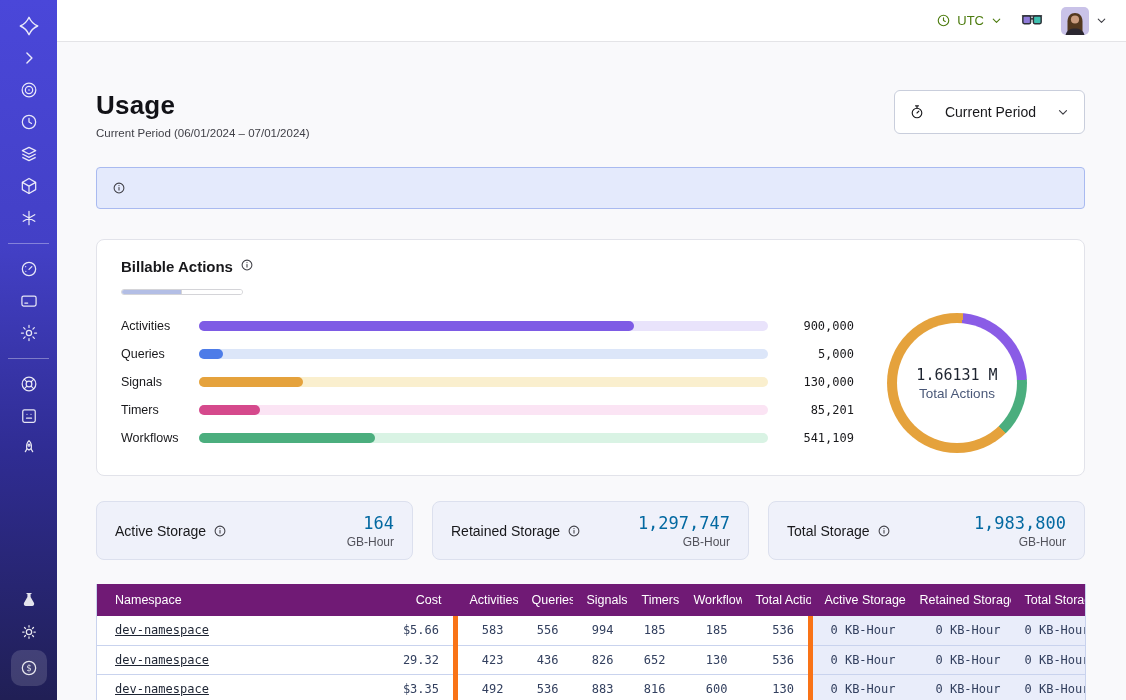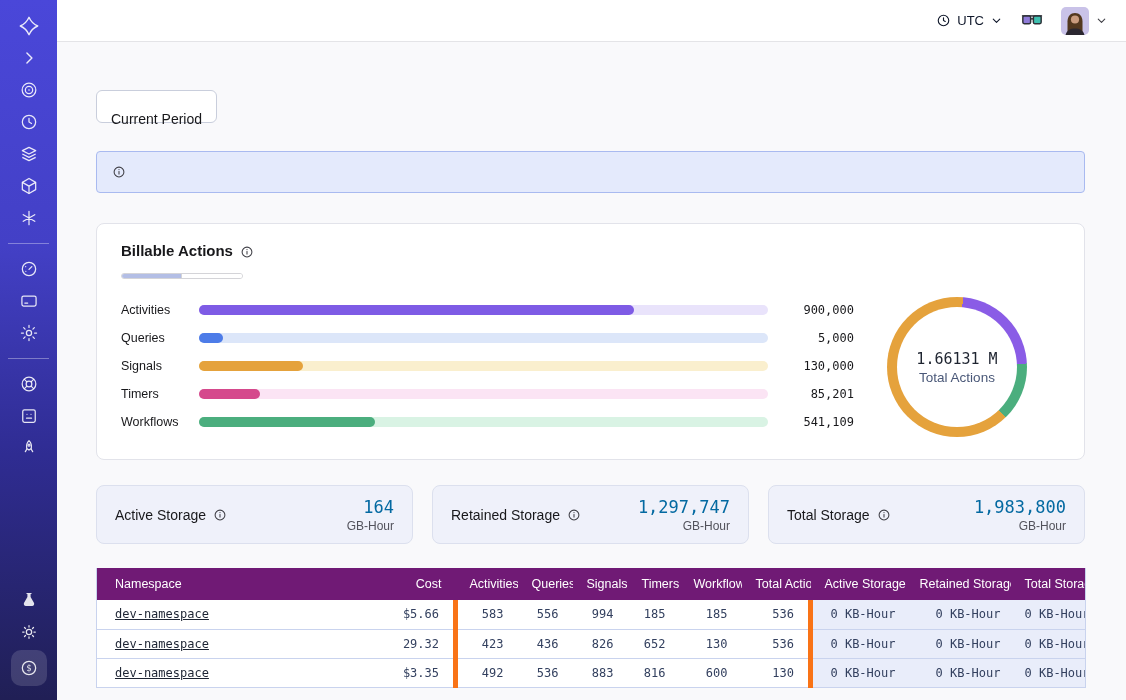--- a/index.html
+++ b/index.html
@@ -16,38 +16,38 @@
     color:rgba(255,255,255,.88); cursor:pointer; margin:2px 0; }
   .side-item svg { width:20px; height:20px; }
   .side-item.logo svg { width:22px; height:22px; }
   .side-divider { width:41px; height:1px; background:rgba(255,255,255,.35); margin:9px 0; }
   .side-spacer { flex:1; }
   .side-item.active { background:rgba(255,255,255,.14); border-radius:10px; width:36px; height:36px; }
 
   .main { flex:1; display:flex; flex-direction:column; min-width:0; }
   .topbar { height:42px; background:#fff; border-bottom:1px solid #E4E4E7;
     display:flex; align-items:center; justify-content:flex-end; gap:18px; padding:0 18px; }
-  .tz { display:flex; align-items:center; gap:6px; font-size:13px; color:#0f172a; cursor:pointer; }
+  .tz { display:flex; align-items:center; gap:6px; font-size:13px; color:#4d7c0f; cursor:pointer; }
   .avatar-group { display:flex; align-items:center; gap:6px; cursor:pointer; }
   .avatar { width:28px; height:28px; border-radius:5px; overflow:hidden; display:block; }
 
   .content { flex:1; background:#F9F9FB; padding:48px 41px 0 39px; overflow:hidden; }
 
   .page-head { display:flex; justify-content:space-between; align-items:flex-start; }
   .page-title { font-size:26px; font-weight:600; letter-spacing:.2px; color:#121217; }
   .page-subtitle { font-size:11.5px; color:#3F3F46; margin-top:6px; }
   .period-btn { display:flex; align-items:center; gap:20px; background:#fff; border:1px solid #C9CEDC;
-    border-radius:6px; height:33px; padding:0 14px; font-size:14px; font-weight:500; color:#18181B; cursor:pointer;flex-direction:column; }
+    border-radius:6px; height:44px; padding:0 14px; font-size:14px; font-weight:500; color:#18181B; cursor:pointer; }
 
   .banner { margin-top:28px; height:42px; background:#E4EAFC; border:1px solid #A9BAF0; border-radius:4px;
     display:flex; align-items:center; gap:9px; padding:0 15px; font-size:13.5px; color:#18181B; }
 
   .card { background:#fff; border:1px solid #E2E3EA; border-radius:8px; }
   .billable-card { margin-top:30px; padding:18px 24px 22px; height:237px; display:flex; flex-direction:column; }
-  .card-title-row { display:flex; align-items:flex-end; gap:7px; font-size:15px; font-weight:600; }
+  .card-title-row { display:flex; align-items:flex-start; gap:7px; font-size:15px; font-weight:600; }
   .tabs { margin-top:14px; display:inline-flex; align-self:flex-start; border:1px solid #D4D4D8; border-radius:6px;
     overflow:hidden; background:#fff; }
   .tab { padding:6px 15px; font-size:13.5px; color:#18181B; cursor:pointer; background:#fff; }
   .tab.active { background:#B3BEE5; }
   .tab + .tab { border-left:1px solid #D4D4D8; }
 
   .chart-area { display:flex; margin-top:18px; flex:1; }
   .bars { flex:1; display:flex; flex-direction:column; justify-content:space-between; padding:4px 0 6px; }
   .bar-row { display:flex; align-items:center; gap:14px; height:18px; }
   .bar-label { width:64px; font-size:12.5px; color:#18181B; }
@@ -226,20 +226,24 @@
           </svg>
         <svg width="13" height="13" viewBox="0 0 24 24" fill="none" stroke="#3F3F46" stroke-width="2" stroke-linecap="round" stroke-linejoin="round">
             <path d="M6 9.5l6 6 6-6"></path>
           </svg>
       </div>
     </div>
 
     <div class="content">
 
       <div class="page-head">
+        <div>
+          <h1 class="page-title">Usage</h1>
+          <div class="page-subtitle">Current Period (06/01/2024 – 07/01/2024)</div>
+        </div>
         <button class="period-btn">
           <svg width="16" height="16" viewBox="0 0 24 24" fill="none" stroke="#18181B" stroke-width="1.7" stroke-linecap="round">
               <circle cx="12" cy="13.5" r="7.2"></circle>
               <path d="M9.8 2.8h4.4M12 2.8v3.4M12 13.5l2.8-2.8"></path>
             </svg>
           <span>Current Period</span>
           <svg width="14" height="14" viewBox="0 0 24 24" fill="none" stroke="#3F3F46" stroke-width="2" stroke-linecap="round" stroke-linejoin="round">
               <path d="M6 9.5l6 6 6-6"></path>
             </svg>
         </button>

